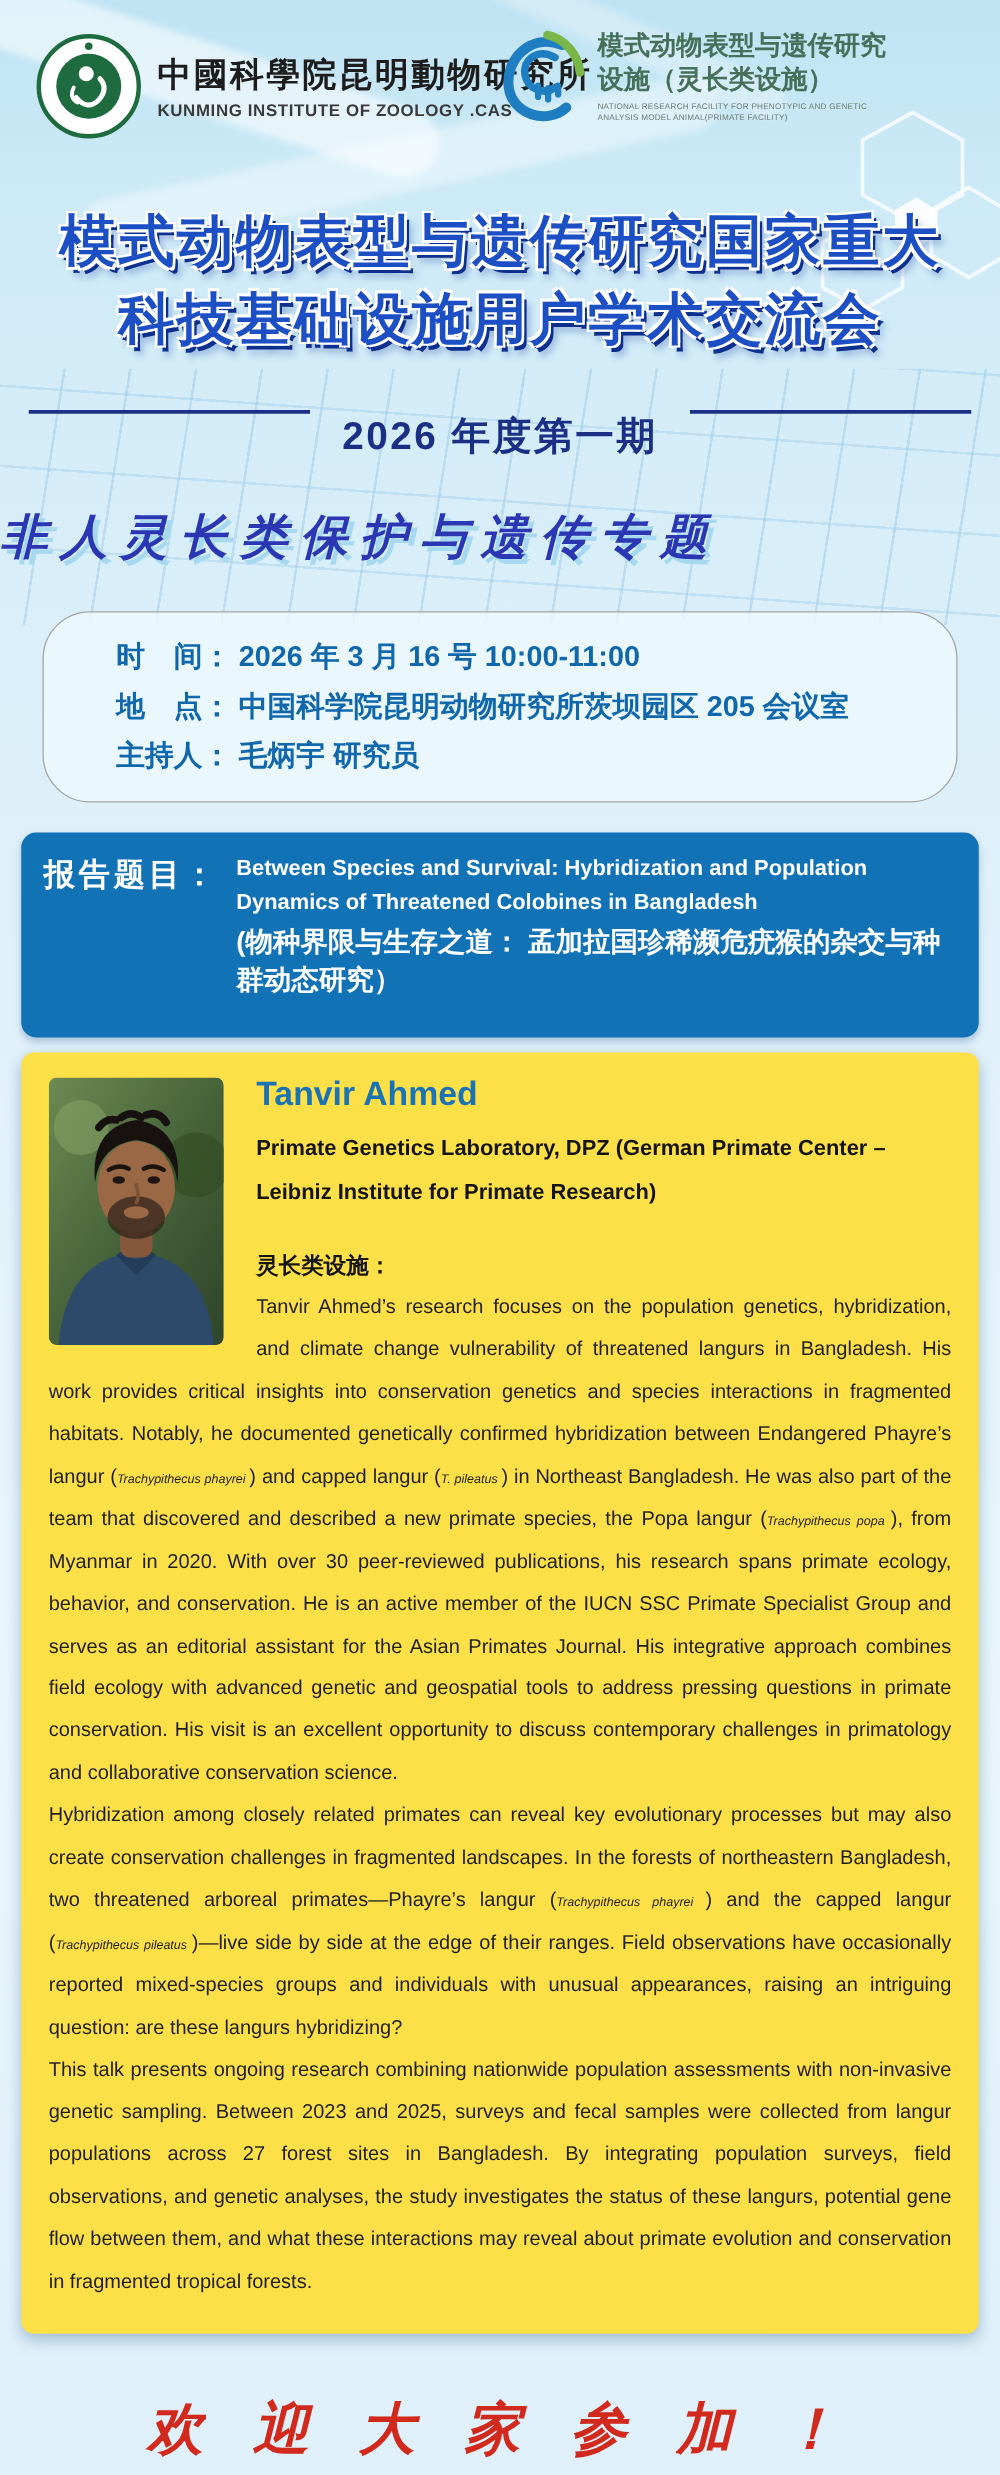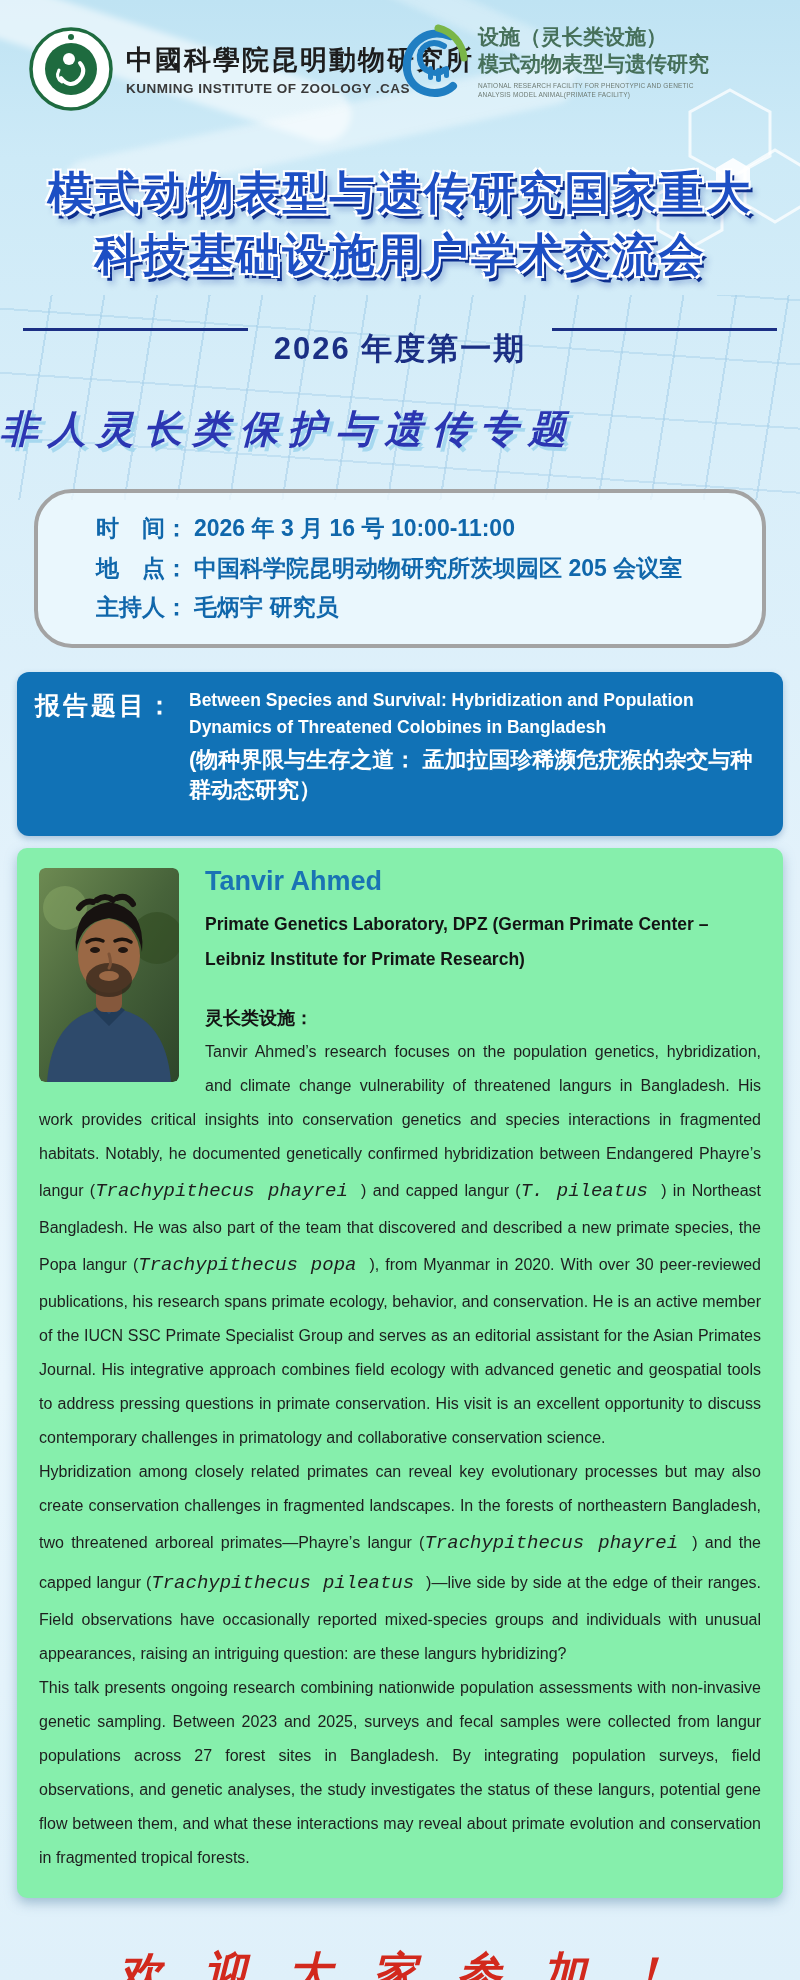--- a/index.html
+++ b/index.html
@@ -44,45 +44,45 @@
   .session .line.right { margin-left:26px; }
   .session .txt { font-size:31px; font-weight:bold; color:#1b2f84; letter-spacing:2px; }
   
   .topic { position:relative; z-index:2; margin-top:34px; text-align:left;
     font-family:"DejaVu Serif", serif; font-style:italic; font-weight:bold;
     font-size:38px; color:#2b36b2; letter-spacing:10px;
     text-shadow:4px 4px 0 #a6d8ef;
   }
   
   .infobox { position:relative; z-index:2; width:732px; margin:34px auto 0;
-    border:4px solid #a3a3a3; border-radius:38px; background:rgba(238,249,254,.8);
+    border:1px solid #a3a3a3; border-radius:38px; background:rgba(238,249,254,.8);
     padding:16px 20px 16px 58px;
   }
   .infobox .row { font-size:23px; font-weight:bold; color:#1067ab; line-height:1.72; }
   .infobox .lbl { margin-right:6px; }
   
   .reportbar { position:relative; z-index:2; width:766px; margin:24px auto 0;
     background:#1172b6; border-radius:12px; padding:15px 16px 31px 18px;
     display:flex; align-items:flex-start; box-shadow:0 3px 6px rgba(60,110,160,.35);
   }
   .rlabel { color:#fff; font-weight:bold; font-size:25px; letter-spacing:3px; white-space:nowrap; margin-right:14px; margin-top:2px; }
   .rtitles { color:#fff; }
   .rtitles .en { font-size:17.5px; font-weight:bold; line-height:1.55; }
   .rtitles .cn { font-size:22px; font-weight:bold; margin-top:4px; }
   
-  .card { position:relative; z-index:2; width:766px; margin:12px auto 0; background:#86efac;
+  .card { position:relative; z-index:2; width:766px; margin:12px auto 0; background:#fde047;
     border-radius:10px; box-shadow:0 5px 12px rgba(96,140,172,.5); padding:14px 22px 24px;
   }
   .photo { float:left; width:140px; height:214px; margin:6px 26px 10px 0; border-radius:6px; }
   .sname { font-size:27px; font-weight:bold; color:#1a73b4; margin-top:4px; }
   .saffil { margin-top:10px; font-size:17.5px; font-weight:bold; color:#141414; line-height:2.0; }
   .shead { margin-top:24px; font-size:18px; font-weight:bold; color:#141414; line-height:1.9; }
   .shead2 { font-size:18px; font-weight:bold; color:#141414; margin-top:8px; line-height:1.9; }
   p.body-text { font-size:16px; color:#1e1e1e; text-align:justify; line-height:2.12; }
-  p.body-text i { font-family:Liberation Mono, monospace; font-size:19px; }
+  p.body-text i { font-family:Liberation Sans, sans-serif; font-size:10px; }
   
   .welcome { position:relative; z-index:2; margin-top:46px; text-align:center;
     font-family:"DejaVu Serif", serif; font-style:italic; font-weight:bold;
     font-size:45px; color:#d2291d; letter-spacing:12px;
   }
 </style>
 </head>
 <body>
 
 <div class="dna-deco">
@@ -121,22 +121,22 @@
       <path d="M46,6 A34,34 0 0 1 72,36" fill="none" stroke="#7ab648" stroke-width="7" stroke-linecap="round"></path>
       <path d="M52,24 C38,16 26,26 28,38 C30,50 44,54 52,48" fill="none" stroke="#1f7ec2" stroke-width="6" stroke-linecap="round"></path>
       <g fill="#1f7ec2">
           <rect x="36" y="44" width="5" height="14" rx="2.5"></rect>
           <rect x="44" y="46" width="5" height="14" rx="2.5"></rect>
           <rect x="52" y="44" width="5" height="12" rx="2.5"></rect>
         </g>
     </svg>
     <div class="fac-text">
       <div class="fac-cn">
+        <div>模式动物表型与遗传研究</div>
         <div>设施（灵长类设施）</div>
-        <div>模式动物表型与遗传研究</div>
       </div>
       <div class="fac-en">
         <div>NATIONAL RESEARCH FACILITY FOR PHENOTYPIC AND GENETIC</div>
         <div>ANALYSIS MODEL ANIMAL(PRIMATE FACILITY)</div>
       </div>
     </div>
   </div>
 </header>
 
 <div class="title">

